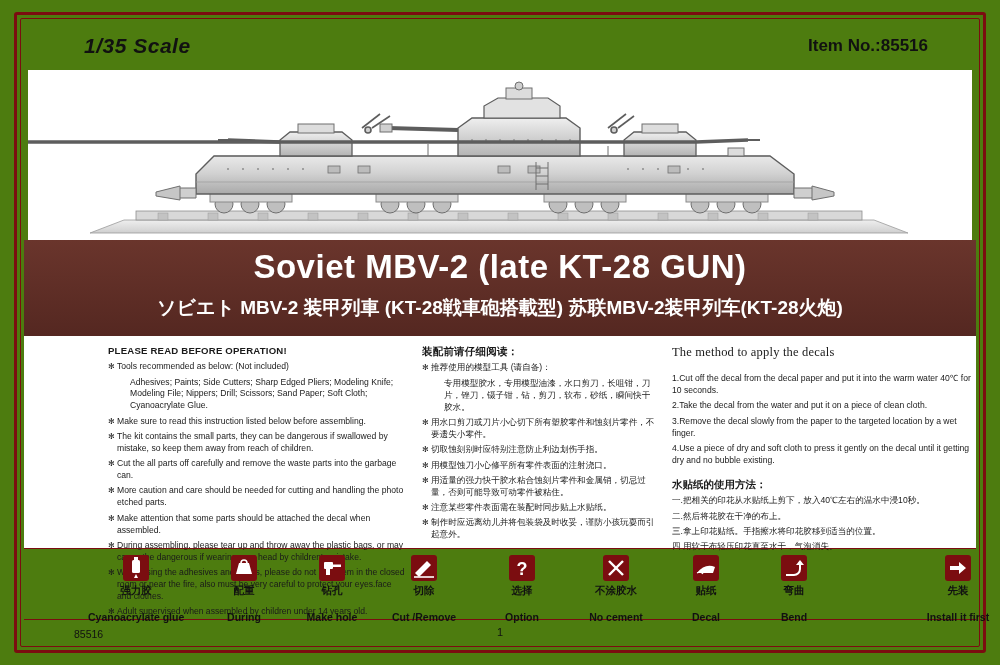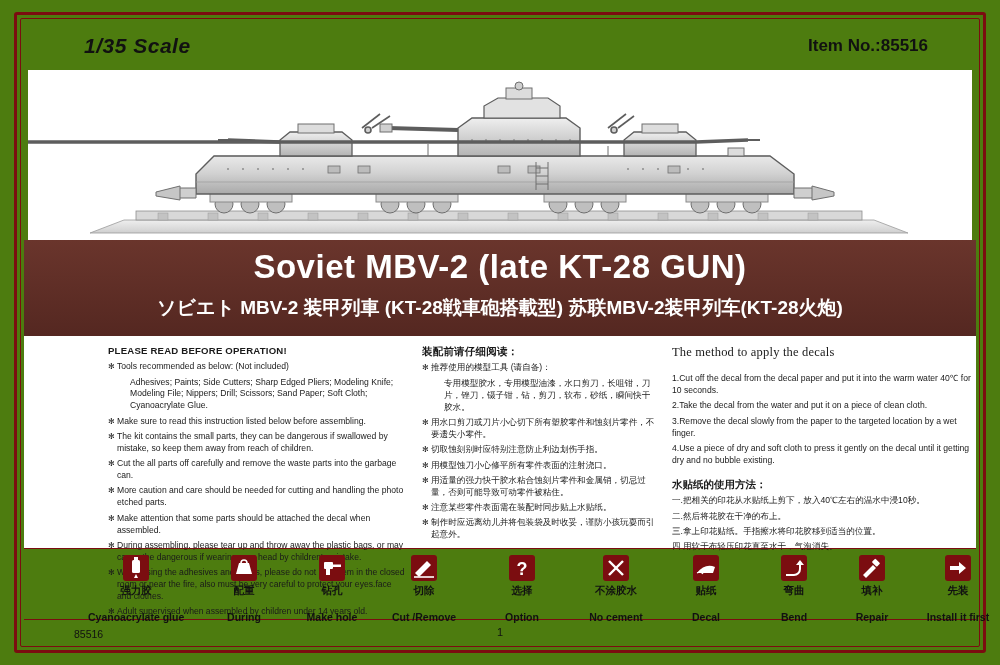--- a/index.html
+++ b/index.html
@@ -489,30 +489,20 @@
       <div class="legend-icon">
         <svg width="26" height="26" viewBox="0 0 26 26">
             <path d="M4 18 q8 -10 18 -6 l-2 6 z" fill="#fff"></path>
             <path d="M4 18 q4 -2 6 1" fill="none" stroke="#fff" stroke-width="1.2"></path>
           </svg>
       </div>
       <div class="legend-cn">贴纸</div>
       <div class="legend-en">Decal</div>
     </div>
 
-    <div class="legend-item" style="left:800px;">
-      <div class="legend-icon">
-        <svg width="26" height="26" viewBox="0 0 26 26">
-            <path d="M4 20 L14 10 l3 3 L7 23 z" fill="#fff"></path>
-            <rect x="14" y="5" width="7" height="5" rx="1" fill="#fff" transform="rotate(45 17 7)"></rect>
-          </svg>
-      </div>
-      <div class="legend-cn">填补</div>
-      <div class="legend-en">Repair</div>
-    </div>
 
     <div class="legend-item" style="left:886px;">
       <div class="legend-icon">
         <svg width="26" height="26" viewBox="0 0 26 26">
             <path d="M5 11 h9 v-4 l7 6 -7 6 v-4 h-9 z" fill="#fff"></path>
           </svg>
       </div>
       <div class="legend-cn">先装</div>
       <div class="legend-en">Install it first</div>
     </div>

